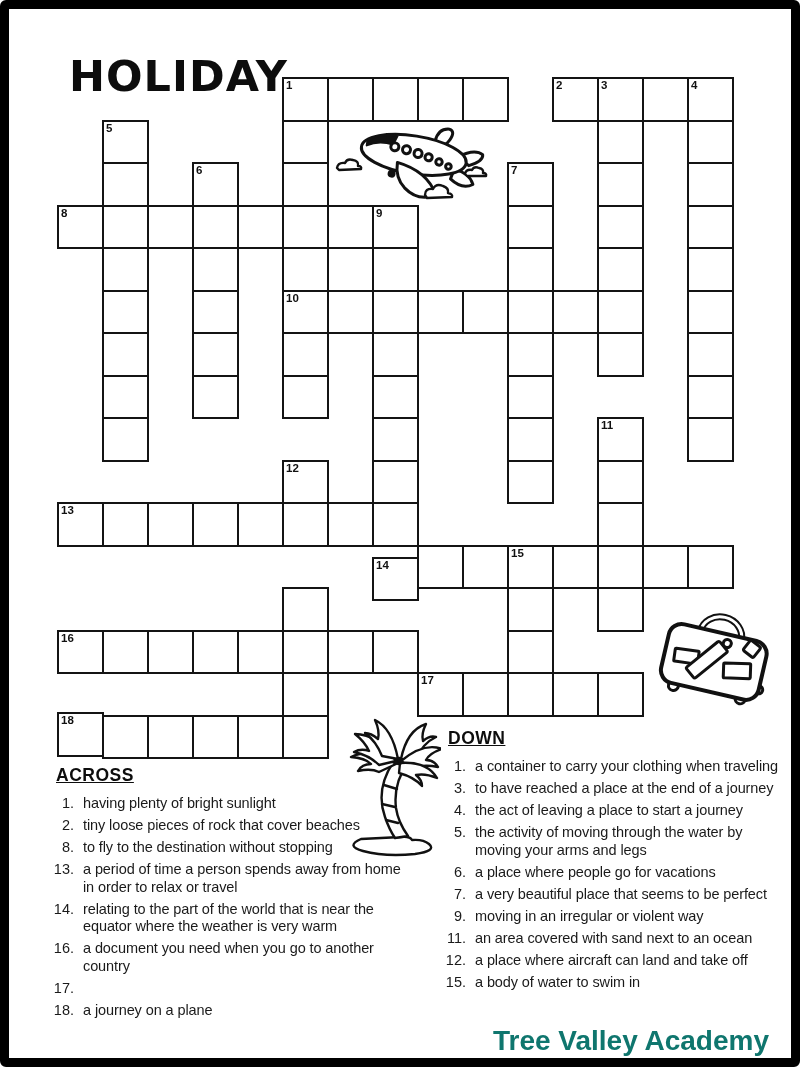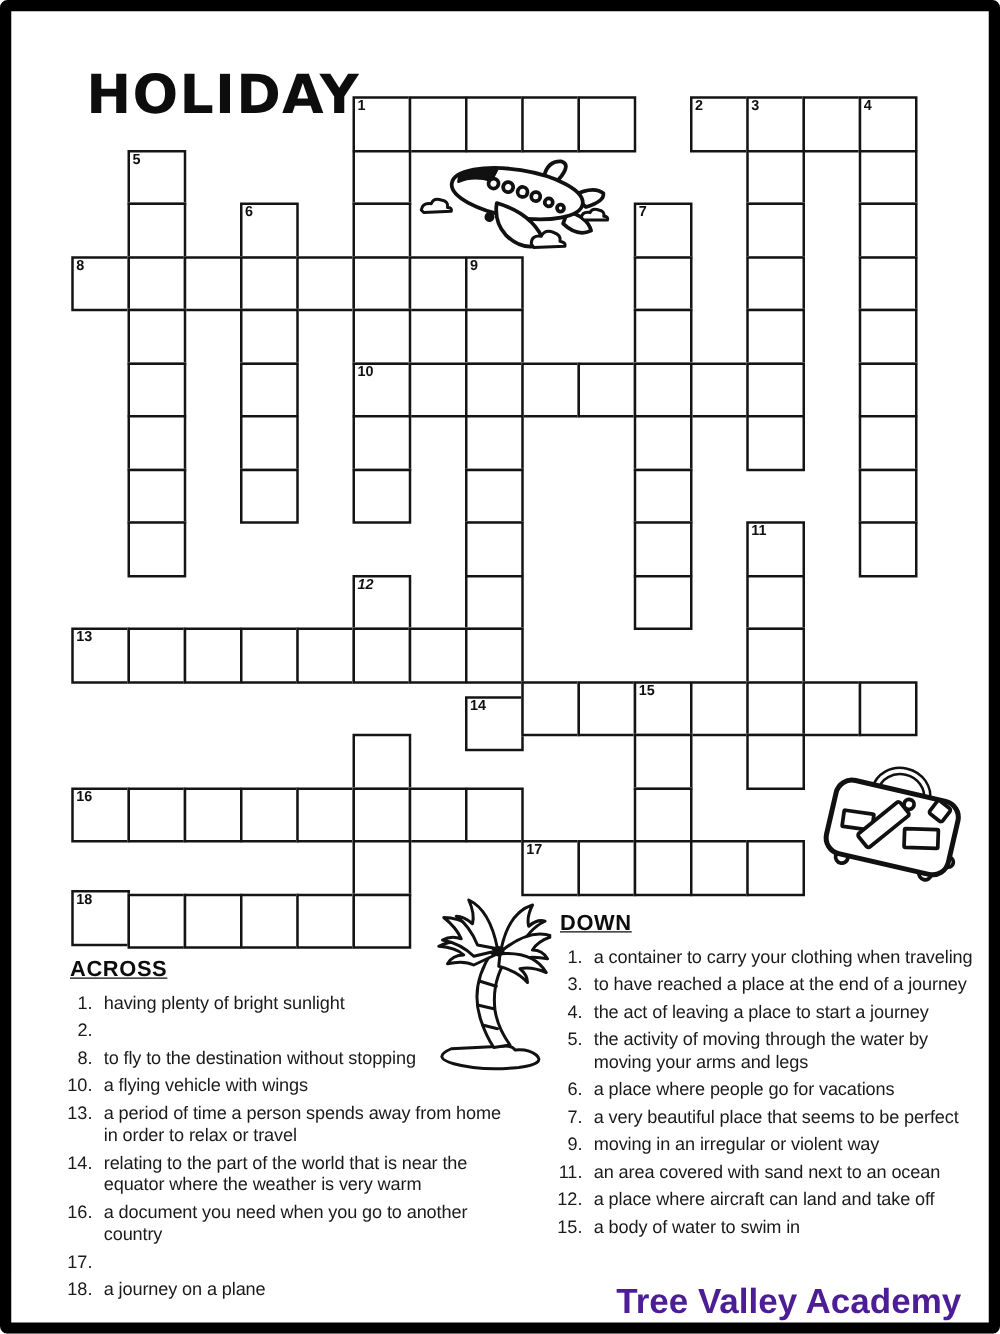--- a/index.html
+++ b/index.html
@@ -133,21 +133,21 @@
       <div class="cell" style="left: 363px; top: 365.5px; border-color: rgb(20, 20, 20);"></div>
       <div class="cell" style="left: 498px; top: 365.5px; border-color: rgb(20, 20, 20);"></div>
       <div class="cell" style="left: 678px; top: 365.5px; border-color: rgb(20, 20, 20);"></div>
       <div class="cell" style="left: 93px; top: 408px; border-color: rgb(20, 20, 20);"></div>
       <div class="cell" style="left: 363px; top: 408px; border-color: rgb(20, 20, 20);"></div>
       <div class="cell" style="left: 498px; top: 408px; border-color: rgb(20, 20, 20);"></div>
       <div class="cell" style="left: 588px; top: 408px; border-color: rgb(20, 20, 20);">
         <span class="cellnum">11</span>
       </div>
       <div class="cell" style="left: 678px; top: 408px; border-color: rgb(20, 20, 20);"></div>
-      <div class="cell" style="left: 273px; top: 450.5px; border-color: rgb(20, 20, 20); font-style: italic;">
+      <div class="cell" style="left: 273px; top: 450.5px; border-color: rgb(20, 20, 20);">
         <span class="cellnum">12</span>
       </div>
       <div class="cell" style="left: 363px; top: 450.5px; border-color: rgb(20, 20, 20);"></div>
       <div class="cell" style="left: 498px; top: 450.5px; border-color: rgb(20, 20, 20);"></div>
       <div class="cell" style="left: 588px; top: 450.5px; border-color: rgb(20, 20, 20);"></div>
       <div class="cell" style="left: 48px; top: 493px; border-color: rgb(20, 20, 20);">
         <span class="cellnum">13</span>
       </div>
       <div class="cell" style="left: 93px; top: 493px; border-color: rgb(20, 20, 20);"></div>
       <div class="cell" style="left: 138px; top: 493px; border-color: rgb(20, 20, 20);"></div>
@@ -259,28 +259,25 @@
 
   <div class="clues clues-across">
     <h2>ACROSS</h2>
     <div>
         <div class="clue">
           <div class="cnum">1.</div>
           <div class="ctext">having plenty of bright sunlight</div>
         </div>
         <div class="clue">
           <div class="cnum">2.</div>
+          <div class="ctext">tiny loose pieces of rock that cover beaches</div>
         </div>
         <div class="clue">
           <div class="cnum">8.</div>
           <div class="ctext">to fly to the destination without stopping</div>
-        </div>
-        <div class="clue">
-          <div class="cnum">10.</div>
-          <div class="ctext">a flying vehicle with wings</div>
         </div>
         <div class="clue">
           <div class="cnum">13.</div>
           <div class="ctext">a period of time a person spends away from home
 in order to relax or travel</div>
         </div>
         <div class="clue">
           <div class="cnum">14.</div>
           <div class="ctext">relating to the part of the world that is near the
 equator where the weather is very warm</div>
@@ -339,15 +336,15 @@
           <div class="cnum">12.</div>
           <div class="ctext">a place where aircraft can land and take off</div>
         </div>
         <div class="clue">
           <div class="cnum">15.</div>
           <div class="ctext">a body of water to swim in</div>
         </div>
       </div>
   </div>
 
-  <p class="footer" style="color: #4c1d95;">Tree Valley Academy</p>
+  <p class="footer" style="color: #0f766e;">Tree Valley Academy</p>
 
 </div>
 
 </body></html>

